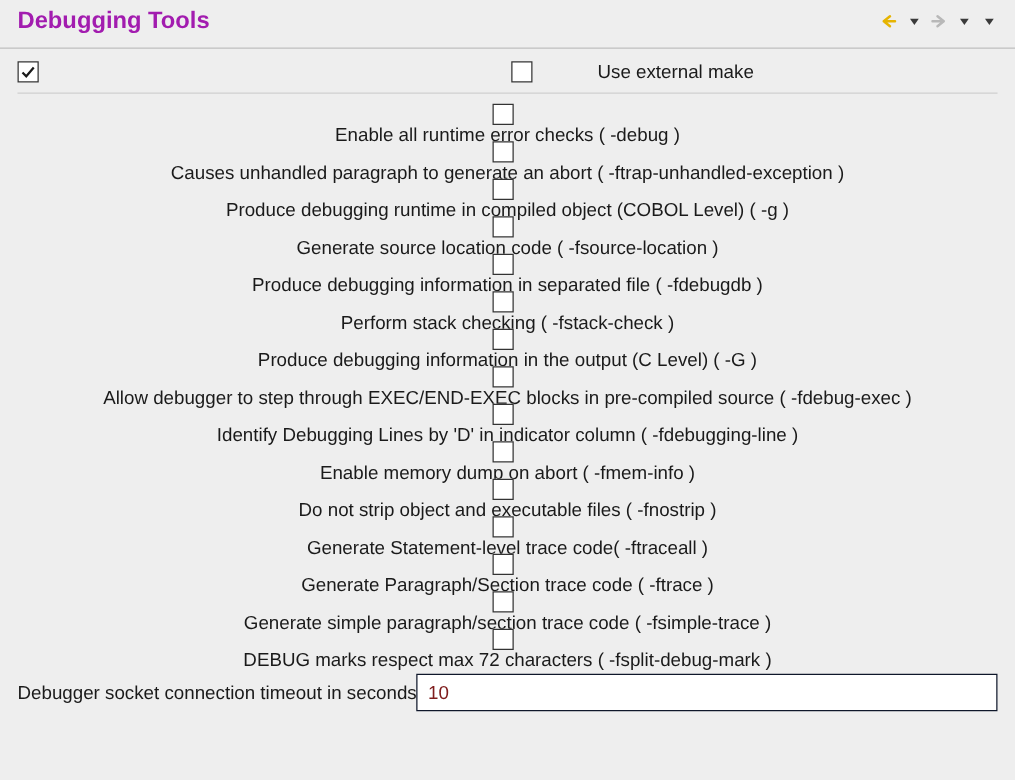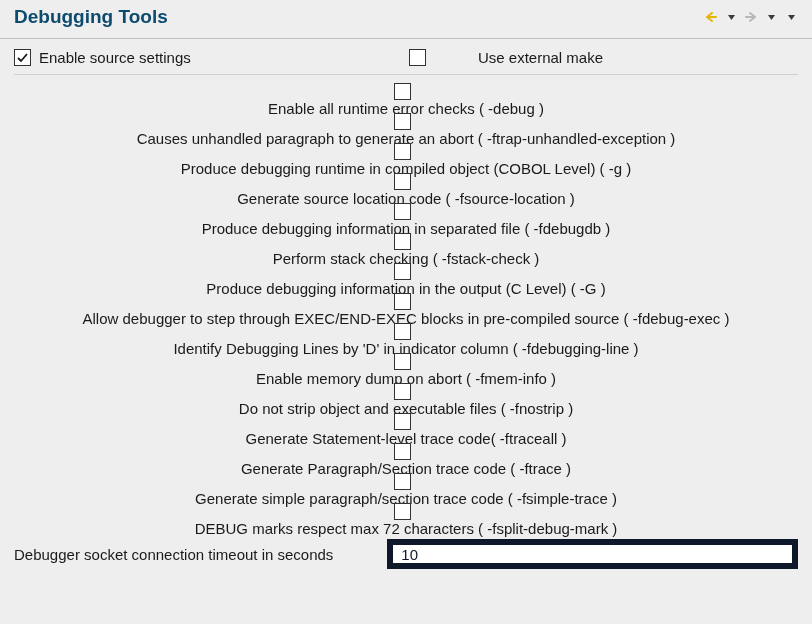--- a/index.html
+++ b/index.html
@@ -19,21 +19,21 @@
   .header {
     display: flex;
     align-items: center;
     justify-content: space-between;
     padding: 6px 12px 10px 14px;
     border-bottom: 1px solid #bfbfbf;
   }
   .header-title {
     font-size: 19px;
     font-weight: 700;
-    color: #0c4a6e;
+    color: #a21caf;
   }
   .header-icons {
     display: flex;
     align-items: center;
     gap: 2px;
   }
   .icon-btn {
     display: inline-flex;
     align-items: center;
     justify-content: center;
@@ -82,35 +82,33 @@
   .checkbox.checked svg { display: block; }
   .cb-label {
     cursor: default;
   }
   .options-list {
   }
   .footer-row {
     display: flex;
     align-items: center;
     margin-top: 6px;
-    gap: 10px;
   }
   .footer-label {
     white-space: nowrap;
   }
   .text-input {
     flex: 1;
     height: 30px;
-    border: 6px solid #0f172a;
+    border: 1px solid #0f172a;
     background: #fff;
     padding: 4px 8px;
     font-family: inherit;
     font-size: 15px;
-    color: #0f172a;
-    margin-left: 44px;
+    color: #7f1d1d;
   }
 </style>
 </head>
 <body>
 
 <div class="panel">
 
   <div class="header">
     <div class="header-title">Debugging Tools</div>
     <div class="header-icons">
@@ -144,21 +142,20 @@
 
   <div class="content">
 
     <div class="top-row">
       <div class="top-left">
         <span class="checkbox checked">
           <svg width="13" height="13" viewBox="0 0 13 13">
               <path d="M2 7 L5 10 L11 3" fill="none" stroke="#1a1a1a" stroke-width="1.8"></path>
             </svg>
         </span>
-        <span class="cb-label">Enable source settings</span>
       </div>
       <div class="top-right">
         <span class="checkbox">
           
         </span>
         <span class="cb-label">Use external make</span>
       </div>
     </div>
 
     <div class="options-list" id="options-list">

